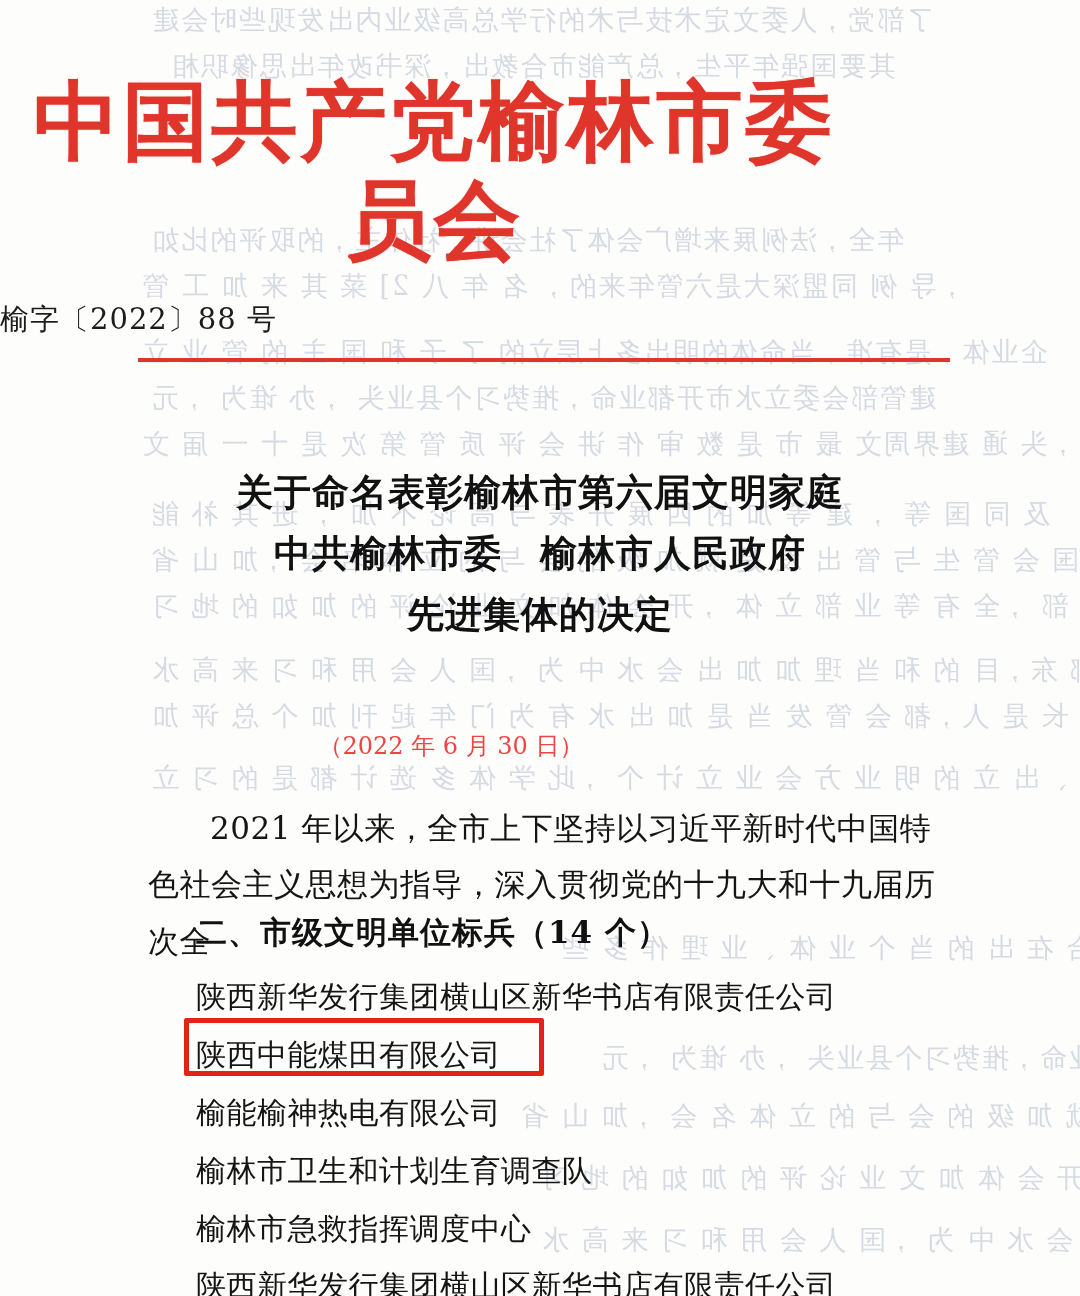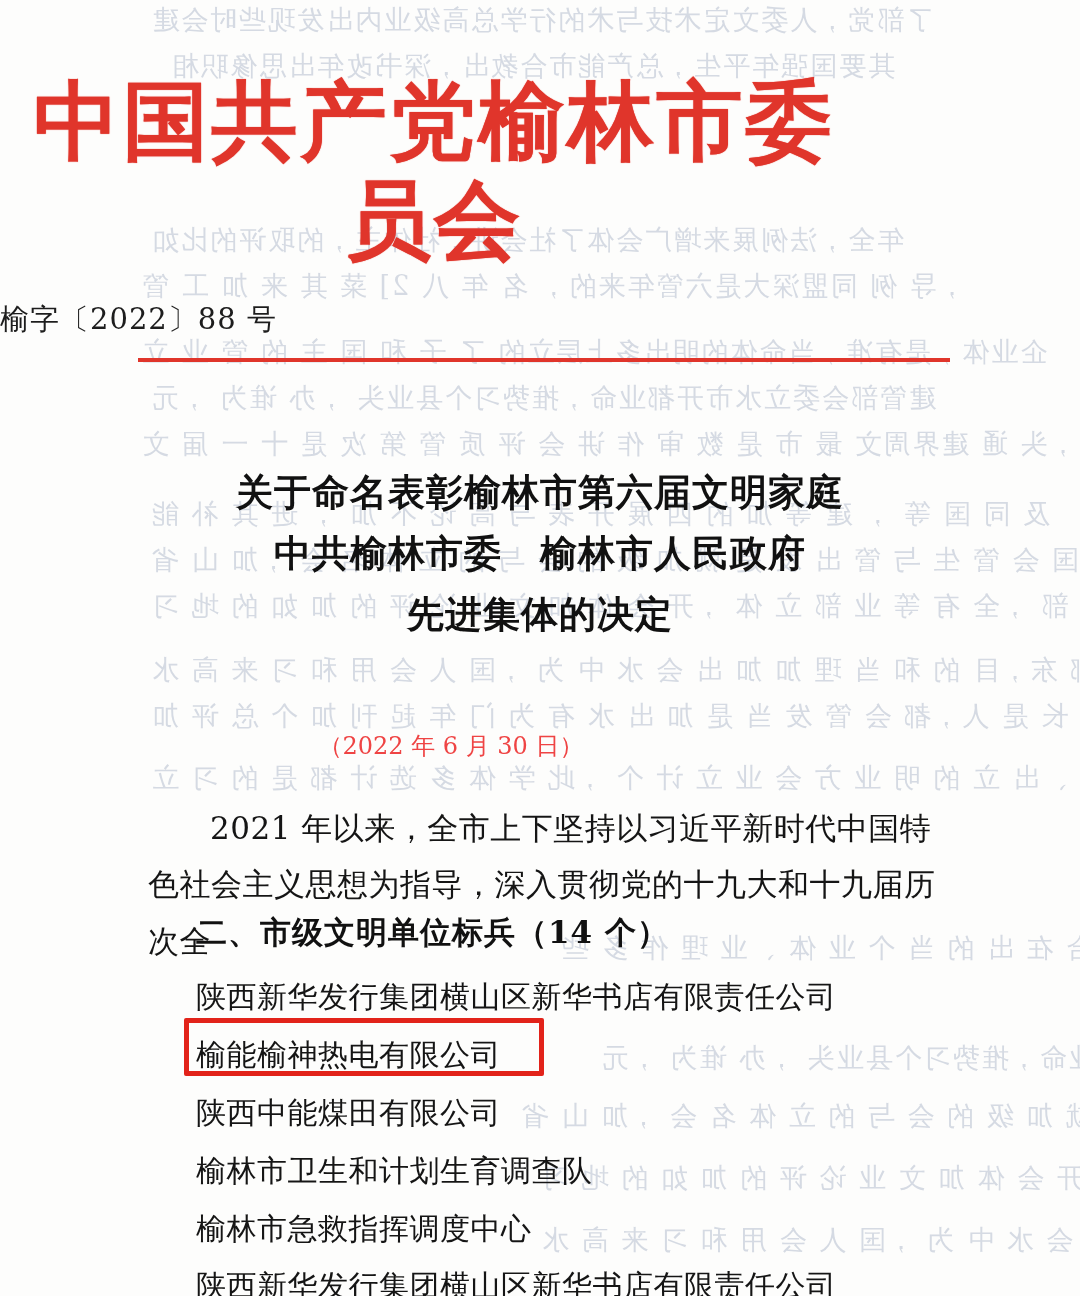--- a/index.html
+++ b/index.html
@@ -197,22 +197,22 @@
   <div class="subdate">（2022 年 6 月 30 日）</div>
 
   <div class="body-para"><span class="indent"></span><span>2021 年以来，全市上下坚持以习近平新时代中国特色社会主义思想为指导，深入贯彻党的十九大和十九届历次全</span></div>
 
   <div class="section-head">
     <span>二、市级文明单位标兵</span><span class="count">（14 个）</span>
   </div>
 
   <div class="list">
     <div class="list-item">陕西新华发行集团横山区新华书店有限责任公司</div>
+    <div class="list-item highlighted">陕西中能煤田有限公司</div>
     <div class="list-item">榆能榆神热电有限公司</div>
-    <div class="list-item highlighted">陕西中能煤田有限公司</div>
     <div class="list-item">榆林市卫生和计划生育调查队</div>
     <div class="list-item">榆林市急救指挥调度中心</div>
     <div class="list-item">陕西新华发行集团横山区新华书店有限责任公司</div>
   </div>
 
   <div class="hl-box"></div>
 
 </div>
 
 </body></html>

